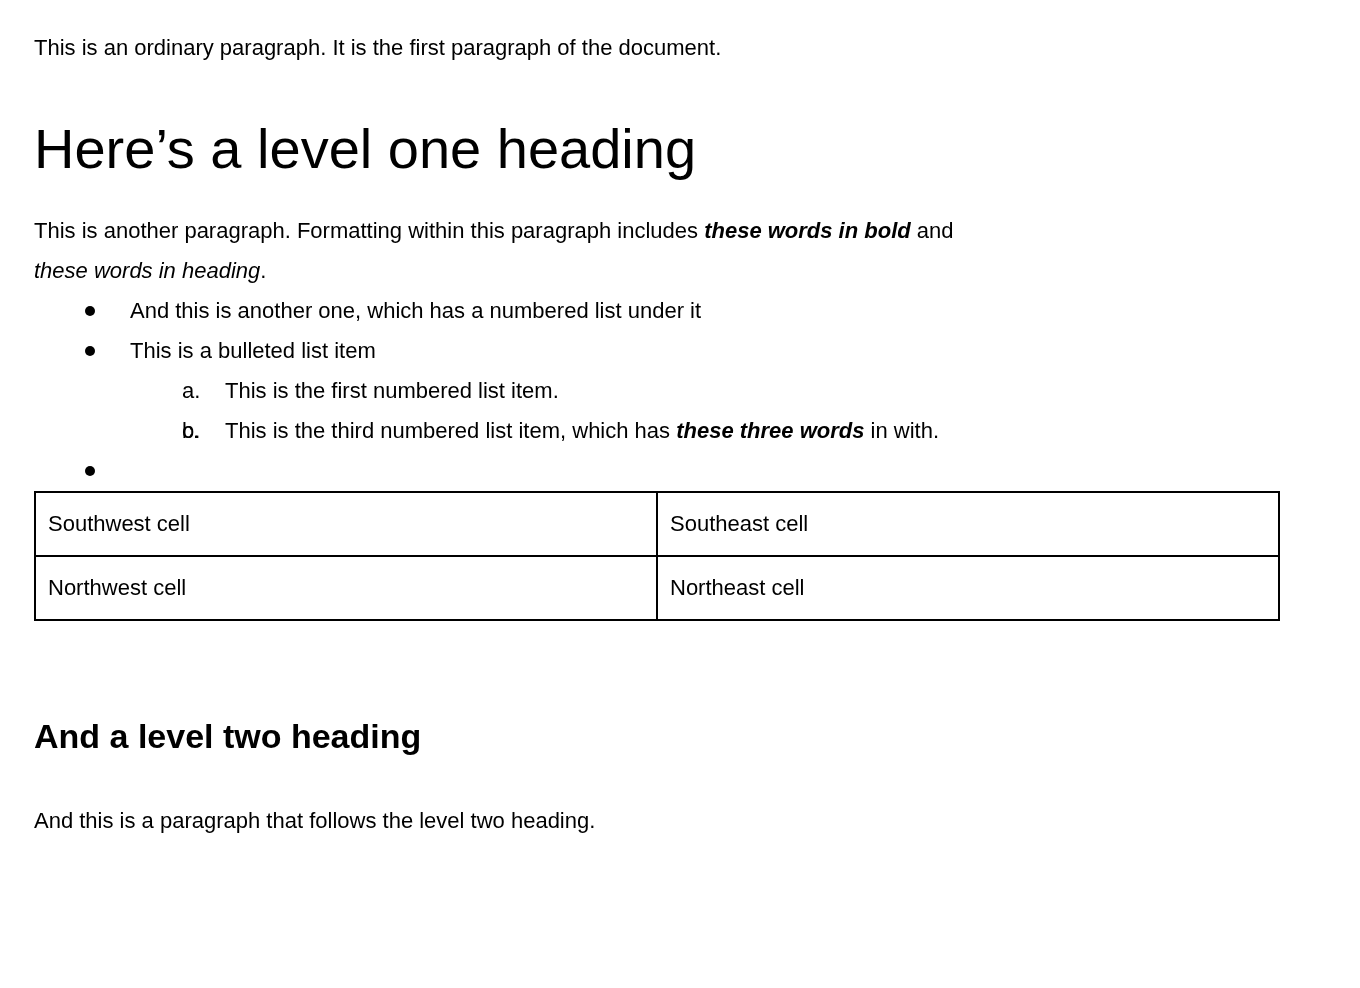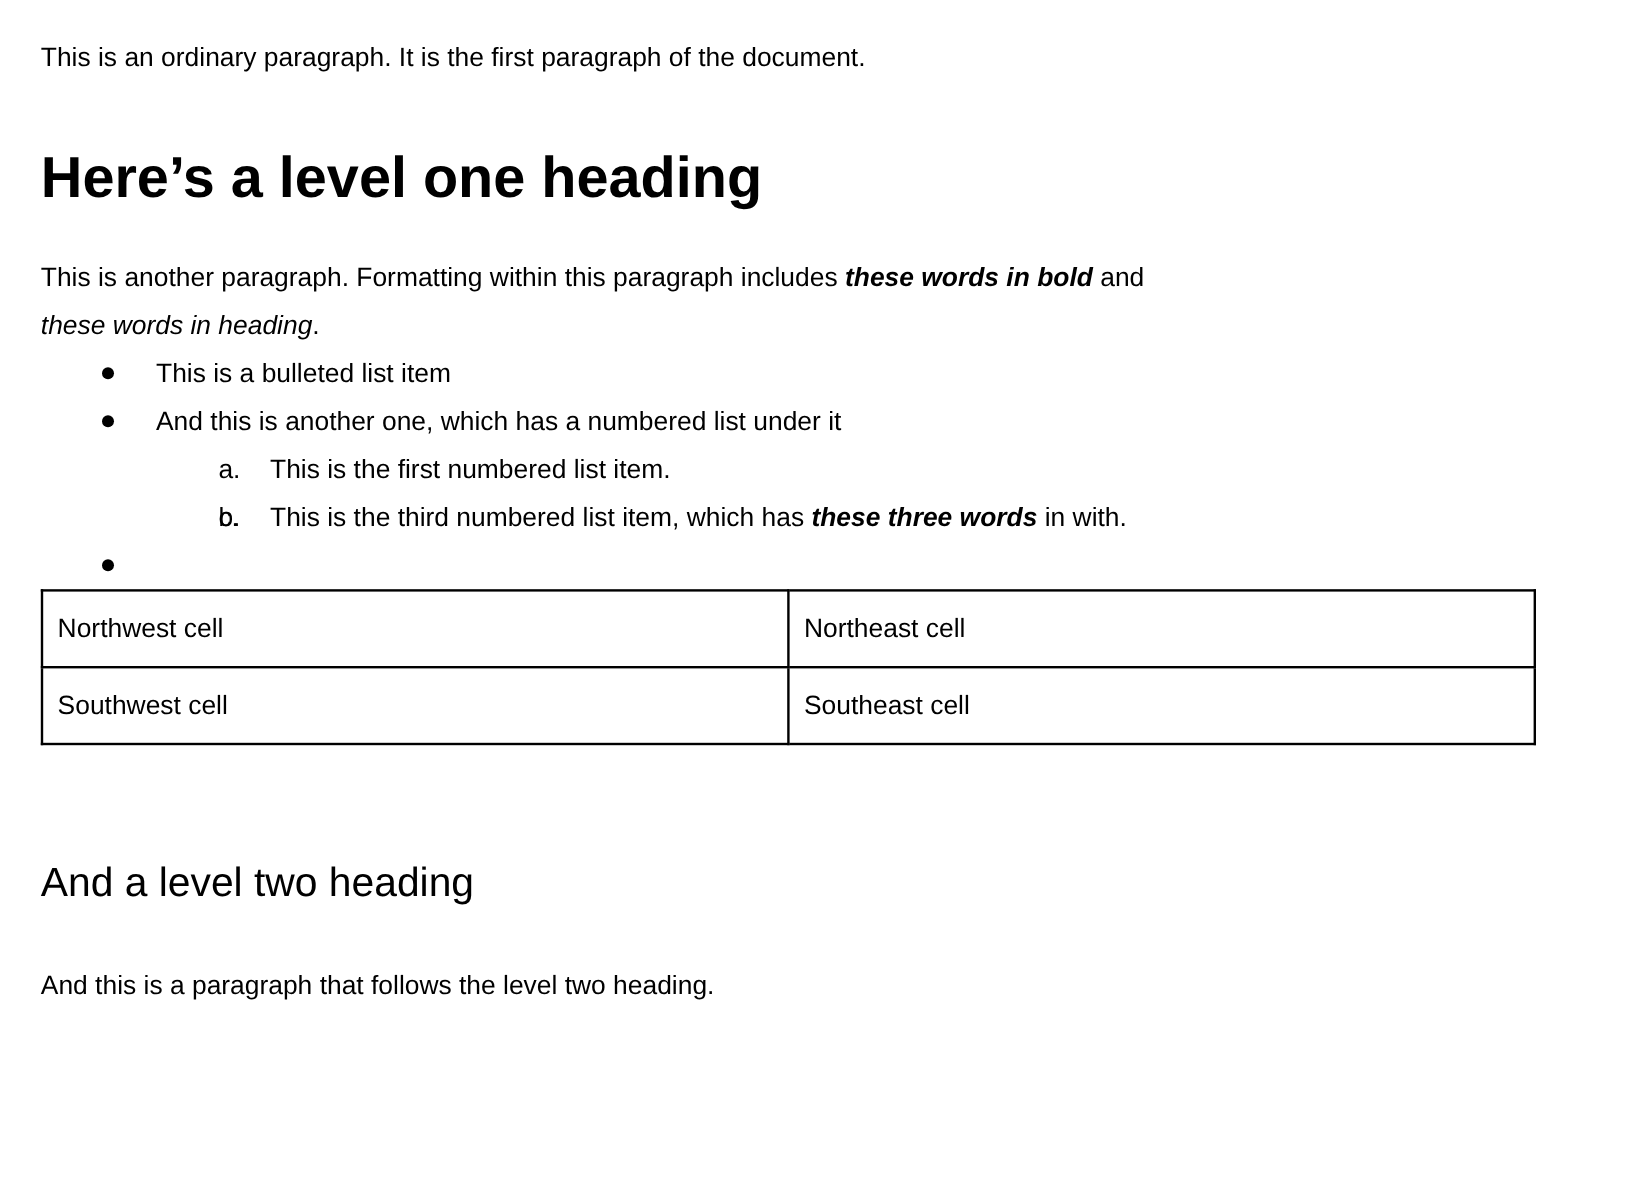--- a/index.html
+++ b/index.html
@@ -19,30 +19,30 @@
     width: 1256px;
     height: 988px;
     padding: 28px 80px 0 34px;
   }
   .body-text {
     font-size: 22px;
     line-height: 40px;
     margin: 0;
   }
   .h1 {
-    font-size: 48px;
+    font-size: 56px;
     line-height: 56px;
-    font-weight: 700;
+    font-weight: 400;
     margin: 53px 0 0 0;
     letter-spacing: 0;
   }
   .h2 {
     font-size: 34px;
     line-height: 46px;
-    font-weight: 400;
+    font-weight: 700;
     margin: 92px 0 0 0;
   }
   .para2 { margin-top: 34px; }
   .para3 { margin-top: 42px; }
   .bold { font-weight: 700; font-style: italic; }
   .italic { font-style: italic; }
 
   .doc-list { margin: 0; }
   .li {
     position: relative;
@@ -87,26 +87,26 @@
   <p class="body-text para1">This is an ordinary paragraph. It is the first paragraph of the document.</p>
 
   <h1 class="h1">Here’s a level one heading</h1>
 
   <p class="body-text para2"><span>This is another paragraph. Formatting within this paragraph includes </span><span class="bold">these words in bold</span><span> and</span><br><span class="italic">these words in heading</span><span>.</span></p>
 
   <div class="doc-list">
 
     <div class="li level1">
       <span class="bullet-dot"></span>
-      <span>This is a bulleted list item</span>
+      <span>And this is another one, which has a numbered list under it</span>
     </div>
 
     <div class="li level1">
       <span class="bullet-dot"></span>
-      <span>And this is another one, which has a numbered list under it</span>
+      <span>This is a bulleted list item</span>
     </div>
 
     <div class="li level2">
       <span class="num-marker">a.</span>
       <span>This is the first numbered list item.</span>
     </div>
 
     <div class="li level2">
       <span class="num-marker">b.</span>
     </div>
@@ -117,26 +117,26 @@
 
     <div class="li level1">
       <span class="bullet-dot"></span>
     </div>
 
   </div>
 
   <table class="doc-table">
     <tbody>
       <tr>
+        <td>Southwest cell</td>
+        <td>Southeast cell</td>
+      </tr>
+      <tr>
         <td>Northwest cell</td>
         <td>Northeast cell</td>
-      </tr>
-      <tr>
-        <td>Southwest cell</td>
-        <td>Southeast cell</td>
       </tr>
     </tbody>
   </table>
 
   <h2 class="h2">And a level two heading</h2>
 
   <p class="body-text para3">And this is a paragraph that follows the level two heading.</p>
 
 </div>
 

